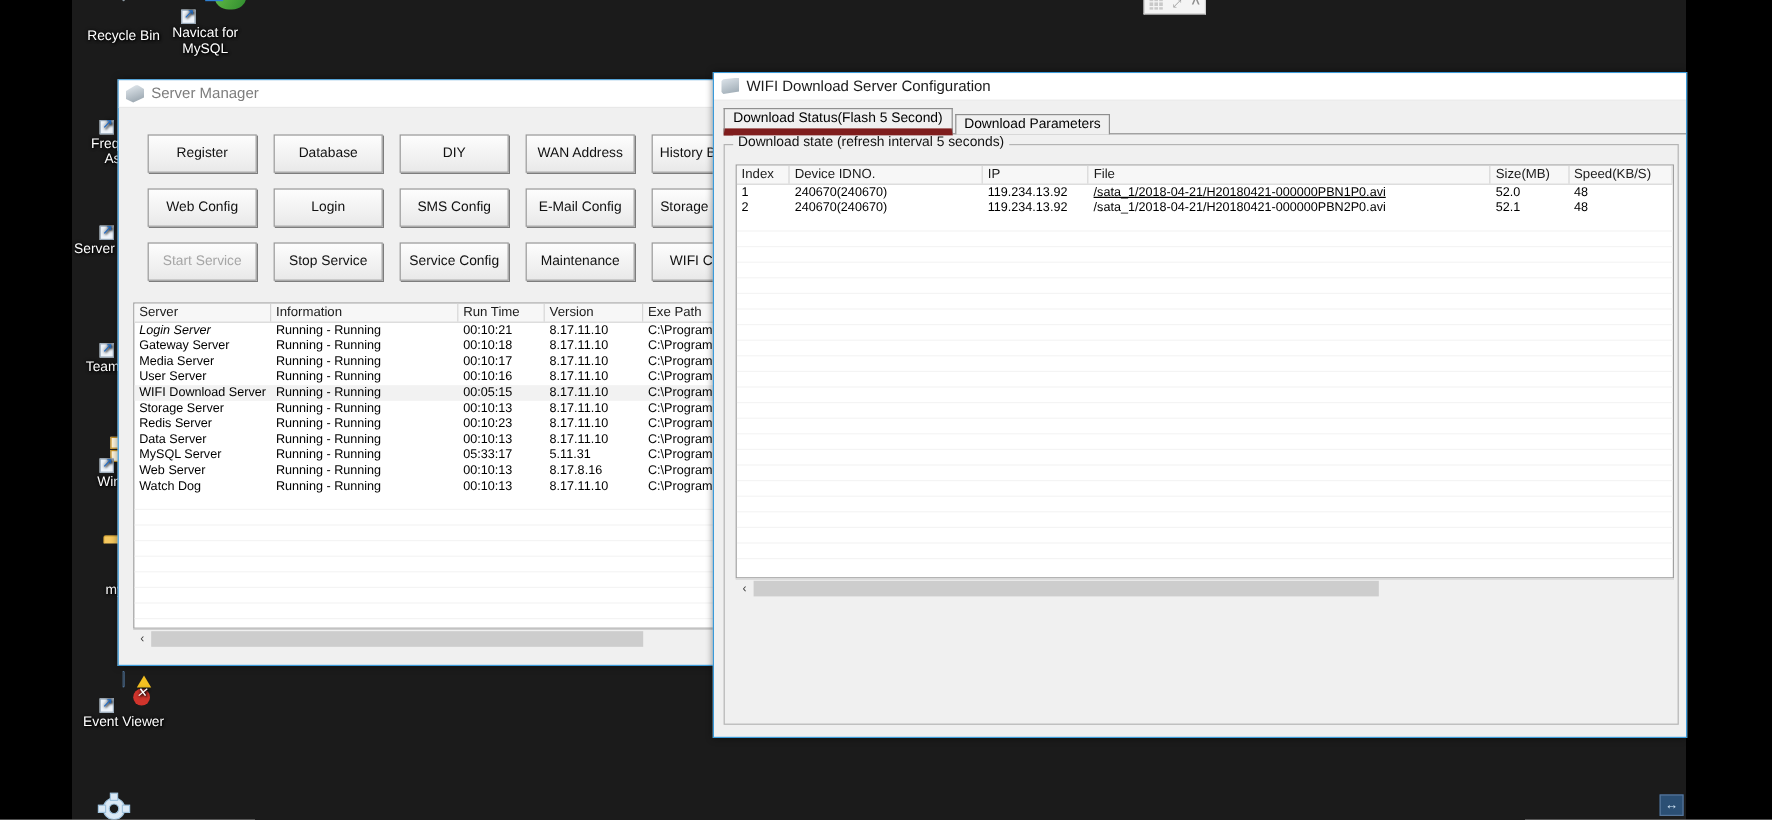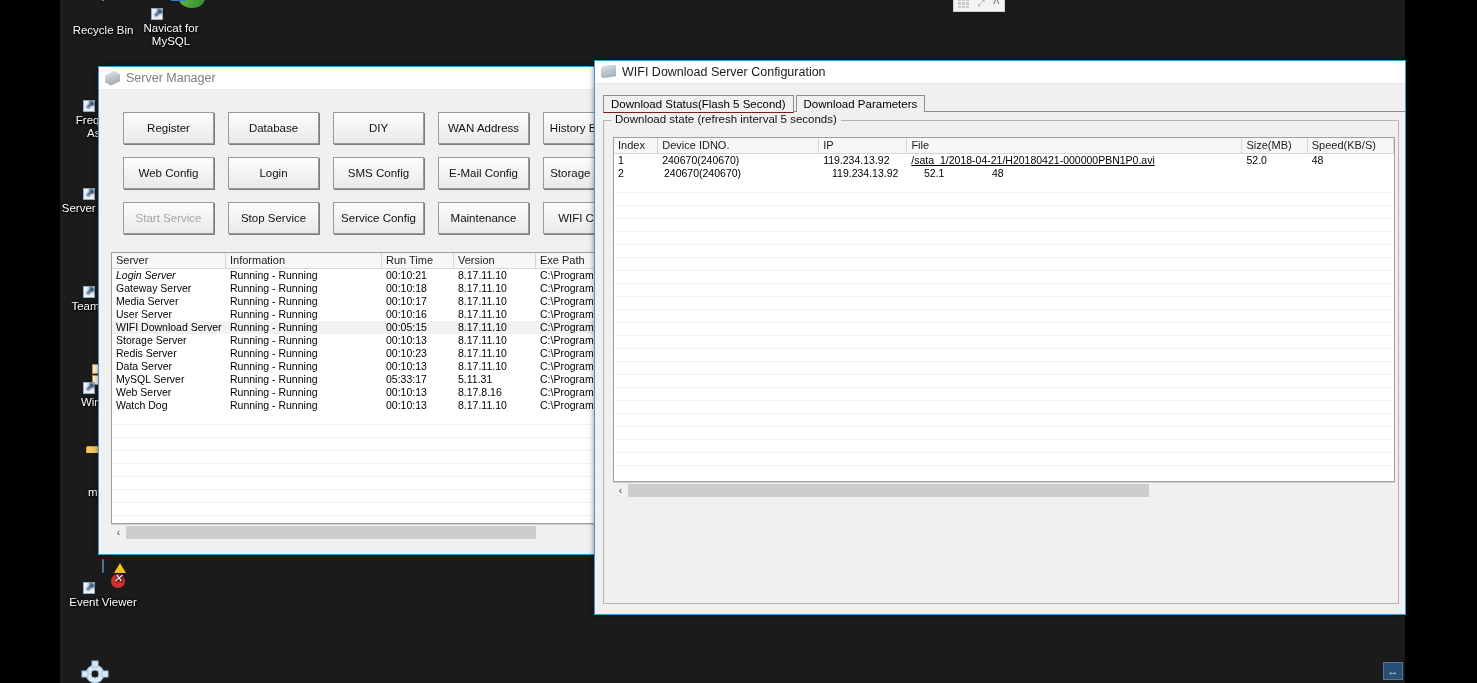--- a/index.html
+++ b/index.html
@@ -138,21 +138,21 @@
 
   
   #wifi-window{ left:594px; top:60px; width:812px; height:555px; z-index:4; background:#f0f0f0;}
   #wifi-icon{ background:linear-gradient(160deg,#dfe6ec,#93a1ab);
       clip-path: polygon(12% 10%, 100% 0%, 100% 78%, 12% 92%, 0% 80%, 0% 22%); }
   .tabstrip{ display:flex; align-items:flex-end; height:19px; margin:9px 0 0 8px; position:relative; }
   .tab{
     font-size:11.5px; padding:2px 7px 2px 7px; background:#f0f0f0;
     border:1px solid #8f8f8f; border-bottom:none; margin-right:2px; cursor:default;
   }
-  .tab.active{ background:#f0f0f0; border-bottom:1px solid #7f1d1d; position:relative; top:1px; }
+  .tab.active{ background:#f0f0f0; border-bottom:6px solid #7f1d1d; position:relative; top:1px; }
   .tab-line{ position:absolute; left:0; right:0; bottom:0; height:1px; background:#8f8f8f; z-index:-1;}
   .groupbox{
     margin:8px 6px 0 8px; border:1px solid #b4b4b4; padding:10px 7px 8px 7px; position:relative;
   }
   .groupbox > .gb-title{
     position:absolute; top:-8px; left:7px; background:#f0f0f0; padding:0 4px; font-size:11.5px; color:#111;
   }
   .statusbar{ display:flex; padding:12px 0 0 8px; font-size:11.5px; color:#111; }
 </style>
 </head>
@@ -402,20 +402,21 @@
               <div style="width: 168px;">240670(240670)</div>
               <div style="width: 92px;">119.234.13.92</div>
               <div style="width: 350px; text-decoration: underline;">/sata_1/2018-04-21/H20180421-000000PBN1P0.avi</div>
               <div style="width: 68px;">52.0</div>
               <div style="width: 90px;">48</div>
             </div>
             <div class="lv-row">
               <div style="width: 46px;">2</div>
               <div style="width: 168px;">240670(240670)</div>
               <div style="width: 92px;">119.234.13.92</div>
+              <div style="width: 350px;">/sata_1/2018-04-21/H20180421-000000PBN2P0.avi</div>
               <div style="width: 68px;">52.1</div>
               <div style="width: 90px;">48</div>
             </div>
             <div class="lv-empty"></div>
             <div class="lv-empty"></div>
             <div class="lv-empty"></div>
             <div class="lv-empty"></div>
             <div class="lv-empty"></div>
             <div class="lv-empty"></div>
             <div class="lv-empty"></div>

